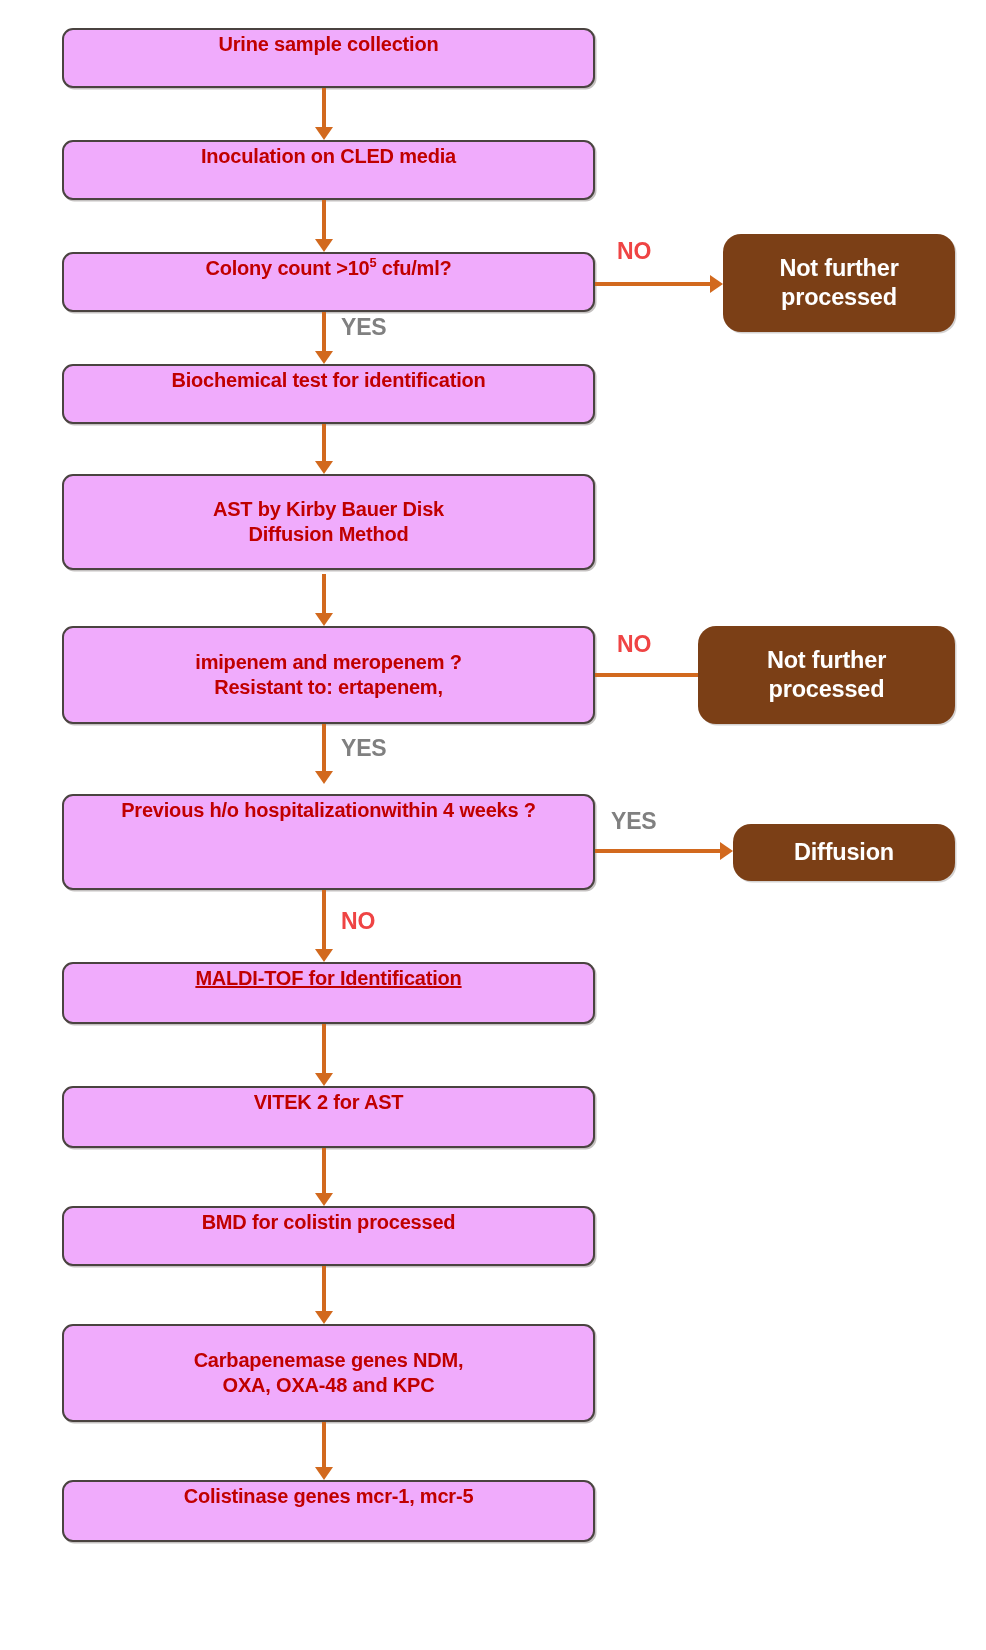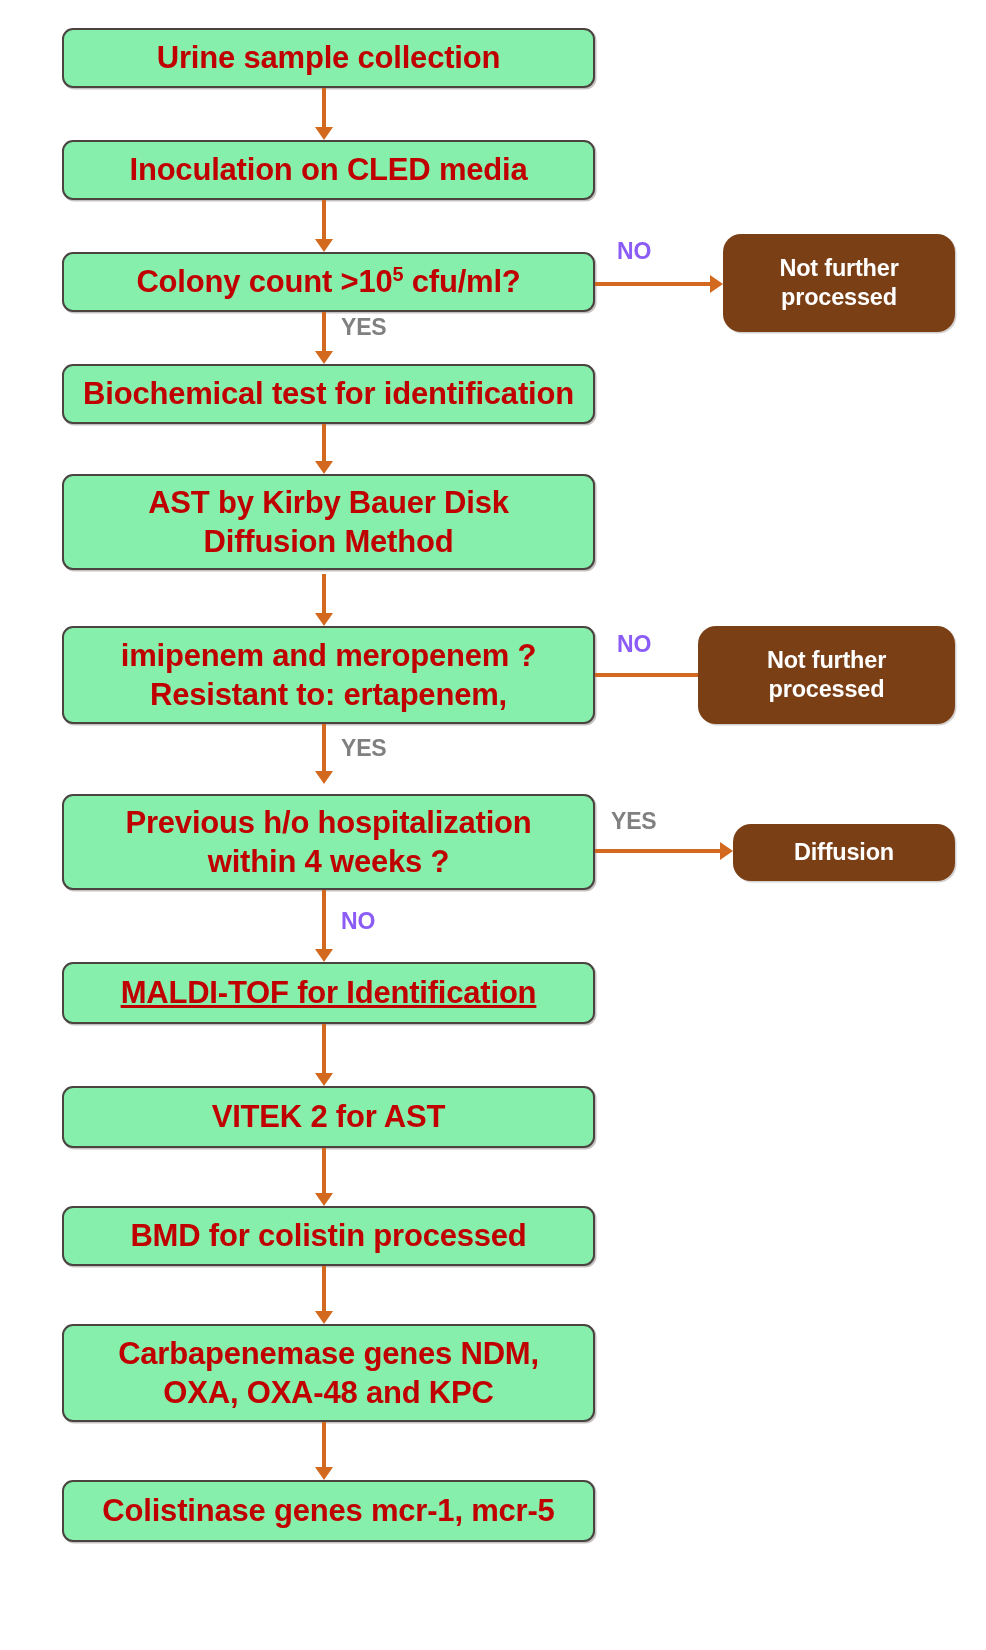--- a/index.html
+++ b/index.html
@@ -14,30 +14,29 @@
     position: relative;
     width: 986px;
     height: 1650px;
     background: #ffffff;
     overflow: hidden;
   }
   
   .node {
     position: absolute;
     box-sizing: border-box;
-    background: #86efac;
+    background: #f0abfc;
     border: 2px solid #4a4340;
     border-radius: 11px;
     display: flex;
-    align-items: center;
     justify-content: center;
     text-align: center;
     color: #C00000;
     font-weight: bold;
-    font-size: 31px;
+    font-size: 20px;
     line-height: 1.26;
     letter-spacing: -0.2px;
     box-shadow: 1.5px 1.5px 0 rgba(60,50,45,0.30);
     padding: 2px 8px;
   }
   
   .node-dark {
     position: absolute;
     box-sizing: border-box;
     background: #7B3F16;
@@ -107,21 +106,21 @@
   }
   
   .edge-label {
     position: absolute;
     font-weight: bold;
     font-size: 23px;
     letter-spacing: -0.2px;
     white-space: nowrap;
   }
   .label-gray { color: #808080; }
-  .label-red  { color: #8b5cf6; }
+  .label-red  { color: #ef4444; }
 </style>
 </head>
 <body>
 
 <div id="flow-root">
 
   <div class="node" style="left:62px; top:28px; width:533px; height:60px;">
     <span>Urine sample collection</span>
   </div>
 
@@ -202,21 +201,21 @@
   </div>
 
   <div class="arrow-v" style="left:313px; top:724px; width:22px; height:60px;">
     <div class="shaft" style="height:48px;"></div>
     <div class="head"></div>
   </div>
   <div class="edge-label label-gray" style="left:341px; top:735px;">
     <span>YES</span>
   </div>
 
-  <div class="node" style="left:62px; top:794px; width:533px; height:96px; flex-direction:column;">
+  <div class="node" style="left:62px; top:794px; width:533px; height:96px; flex-direction:row;">
     <span>Previous h/o hospitalization</span>
     <span>within 4 weeks ?</span>
   </div>
 
   <div class="arrow-h" style="left:595px; top:840px; width:138px; height:22px;">
     <div class="shaft" style="width:126px;"></div>
     <div class="head"></div>
   </div>
   <div class="edge-label label-gray" style="left:611px; top:808px;">
     <span>YES</span>

